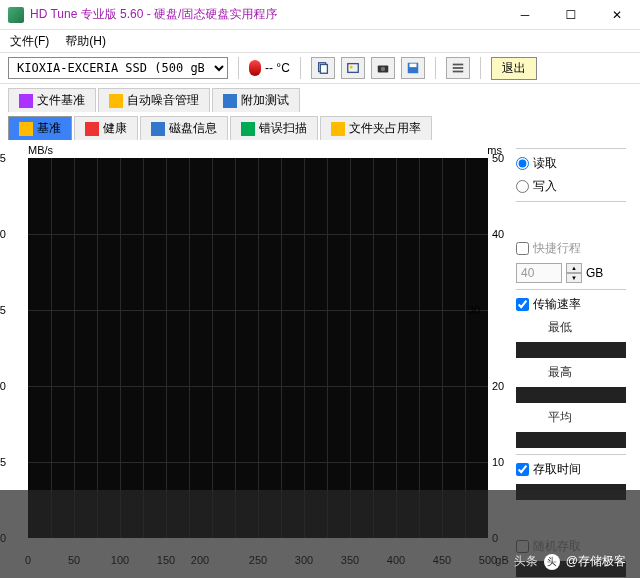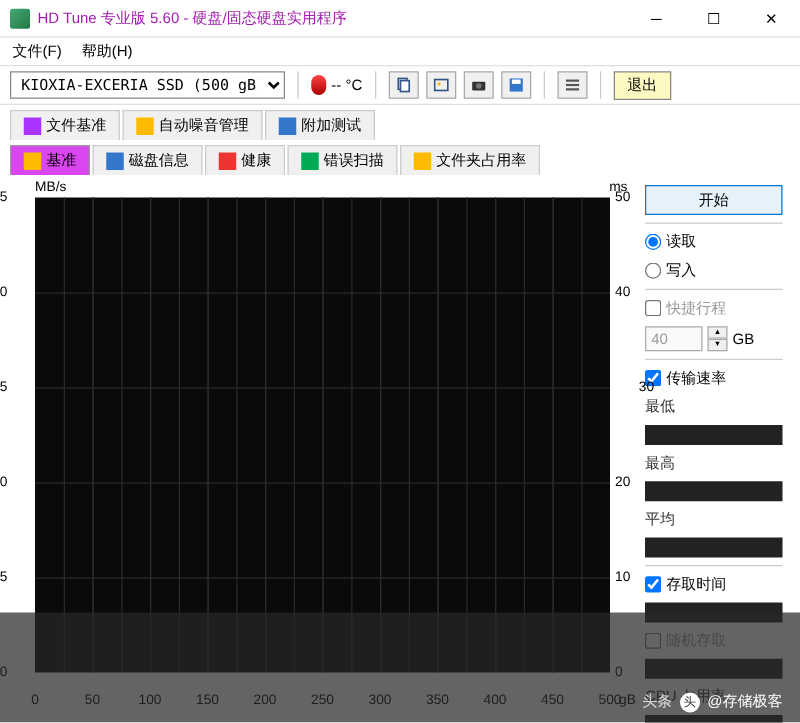--- a/index.html
+++ b/index.html
@@ -18,46 +18,46 @@
 .drive-select { width: 220px; height: 22px; border: 1px solid #888; font-family: monospace; padding: 0 4px; background: #fff; }
 .toolbar-sep { width: 1px; height: 22px; background: #ccc; margin: 0 4px; }
 .temp { display: flex; align-items: center; gap: 4px; }
 .temp-icon { width: 12px; height: 16px; background: linear-gradient(#f44, #a00); border-radius: 6px; }
 .icon-btn { width: 24px; height: 22px; border: 1px solid #aaa; background: #f0f0f0; display: flex; align-items: center; justify-content: center; }
 .icon-btn svg { width: 14px; height: 14px; }
 .exit-btn { padding: 2px 10px; border: 1px solid #888; background: #fef9c3; }
 
 .tabs { display: flex; flex-wrap: wrap; padding: 4px 8px 0; gap: 2px; }
 .tab { display: flex; align-items: center; gap: 4px; padding: 3px 10px; border: 1px solid #ccc; border-bottom: none; background: #f0f0f0; white-space: nowrap; }
-.tab.active { background: #d946ef; border-color: #999; }
+.tab.active { background: #3b82f6; border-color: #999; }
 .tab-icon { width: 14px; height: 14px; }
 
 .content { display: flex; padding: 4px 8px; gap: 8px; }
 .chart-area { position: relative; width: 500px; }
 .y-label-left { position: absolute; top: 0; left: 20px; font-size: 11px; }
 .y-label-right { position: absolute; top: 0; right: 6px; font-size: 11px; }
 .chart { position: absolute; top: 14px; left: 20px; width: 460px; height: 380px; background: #0a0a0a; }
 .grid-v { position: absolute; top: 0; bottom: 0; width: 1px; background: #2a2a2a; }
 .grid-h { position: absolute; left: 0; right: 0; height: 1px; background: #2a2a2a; }
 .yt-left { position: absolute; left: 0; width: 18px; text-align: right; font-size: 11px; transform: translateY(-50%); }
 .yt-right { position: absolute; right: -14px; width: 18px; text-align: left; font-size: 11px; transform: translateY(-50%); }
 .xt { position: absolute; bottom: -28px; font-size: 11px; transform: translateX(-50%); }
 
 .side { width: 110px; display: flex; flex-direction: column; gap: 6px; padding-top: 4px; }
 .start-btn { height: 24px; border: 1px solid #0078d7; background: #e6f2fb; color: #000; }
 .side-sep { height: 1px; background: #ccc; }
 .side label { display: flex; align-items: center; gap: 4px; }
-.side label.disabled { color: #999; }
+.side label.disabled { color: #999; margin-top: 32px; }
 .side input[type=checkbox], .side input[type=radio] { margin: 0; }
 .stepper { display: flex; align-items: center; gap: 4px; }
 .stepper input { width: 46px; height: 20px; border: 1px solid #aaa; padding: 0 4px; color: #999; }
 .stepper-btns { width: 16px; display: flex; flex-direction: column; }
 .stepper-btns button { height: 10px; font-size: 6px; border: 1px solid #aaa; background: #f0f0f0; line-height: 1; }
 .darkbox { height: 16px; background: #222; width: 100%; }
-.fld-label { color: #333; }
+.fld-label { color: #333; margin-left: 32px; }
 
 .overlay { position: absolute; bottom: 0; left: 0; right: 0; height: 88px; background: rgba(40,40,40,0.72); display: flex; align-items: center; justify-content: center; }
 .overlay-text { color: #ff2a1a; font-size: 26px; font-weight: 500; letter-spacing: 2px; }
 .watermark { position: absolute; right: 14px; bottom: 8px; color: #fff; font-size: 13px; display: flex; align-items: center; gap: 6px; }
 .wm-pre { color: #ddd; font-size: 12px; }
 .wm-icon { width: 16px; height: 16px; border-radius: 50%; background: #fff; display: flex; align-items: center; justify-content: center; color: #333; font-size: 10px; }
 </style>
 </head>
 <body>
 
@@ -135,26 +135,26 @@
       <span class="tab-icon" style="background: rgb(51, 119, 204);"></span>
       <span>附加测试</span>
     </div>
   </div>
 <div class="tabs" id="tabs-row2">
     <div class="tab active">
       <span class="tab-icon" style="background: rgb(255, 187, 0);"></span>
       <span>基准</span>
     </div>
     <div class="tab">
+      <span class="tab-icon" style="background: rgb(238, 51, 51);"></span>
+      <span>健康</span>
+    </div>
+    <div class="tab">
       <span class="tab-icon" style="background: rgb(51, 119, 204);"></span>
       <span>磁盘信息</span>
-    </div>
-    <div class="tab">
-      <span class="tab-icon" style="background: rgb(238, 51, 51);"></span>
-      <span>健康</span>
     </div>
     <div class="tab">
       <span class="tab-icon" style="background: rgb(0, 170, 85);"></span>
       <span>错误扫描</span>
     </div>
     <div class="tab">
       <span class="tab-icon" style="background: rgb(255, 187, 0);"></span>
       <span>文件夹占用率</span>
     </div>
   </div>
@@ -165,21 +165,21 @@
     <span class="y-label-right">ms</span>
     <div class="chart" id="chart">
         <div class="xt" style="left: 0px;">0</div>
         <div class="grid-v" style="left: 46px;"></div>
         <div class="xt" style="left: 46px;">50</div>
         <div class="grid-v" style="left: 92px;"></div>
         <div class="xt" style="left: 92px;">100</div>
         <div class="grid-v" style="left: 138px;"></div>
         <div class="xt" style="left: 138px;">150</div>
         <div class="grid-v" style="left: 184px;"></div>
-        <div class="xt" style="left: 184px;">200</div>
+        <div class="xt" style="left: 172px;">200</div>
         <div class="grid-v" style="left: 230px;"></div>
         <div class="xt" style="left: 230px;">250</div>
         <div class="grid-v" style="left: 276px;"></div>
         <div class="xt" style="left: 276px;">300</div>
         <div class="grid-v" style="left: 322px;"></div>
         <div class="xt" style="left: 322px;">350</div>
         <div class="grid-v" style="left: 368px;"></div>
         <div class="xt" style="left: 368px;">400</div>
         <div class="grid-v" style="left: 414px;"></div>
         <div class="xt" style="left: 414px;">450</div>
@@ -211,27 +211,26 @@
       </div>
   <div class="yt-left" style="top: 394px; left: -20px;">0</div>
       <div class="yt-left" style="top: 318px; left: -20px;">5</div>
       <div class="yt-left" style="top: 242px; left: -20px;">10</div>
       <div class="yt-left" style="top: 166px; left: -20px;">15</div>
       <div class="yt-left" style="top: 90px; left: -20px;">20</div>
       <div class="yt-left" style="top: 14px; left: -20px;">25</div>
       <div class="yt-right" style="top: 394px; left: 484px;">0</div>
       <div class="yt-right" style="top: 318px; left: 484px;">10</div>
       <div class="yt-right" style="top: 242px; left: 484px;">20</div>
-      <div class="yt-right" style="top: 166px; left: 503px;">30</div>
+      <div class="yt-right" style="top: 166px; left: 460px;">30</div>
       <div class="yt-right" style="top: 90px; left: 484px;">40</div>
       <div class="yt-right" style="top: 14px; left: 484px;">50</div>
     </div>
 
   <div class="side">
-    <button class="start-btn">开始</button>
     <div class="side-sep"></div>
     <label>
         <input type="radio" name="rw" checked="" style="">
         <span>读取</span>
       </label>
     <label>
         <input type="radio" name="rw" style="">
         <span>写入</span>
       </label>
     <div class="side-sep"></div>

